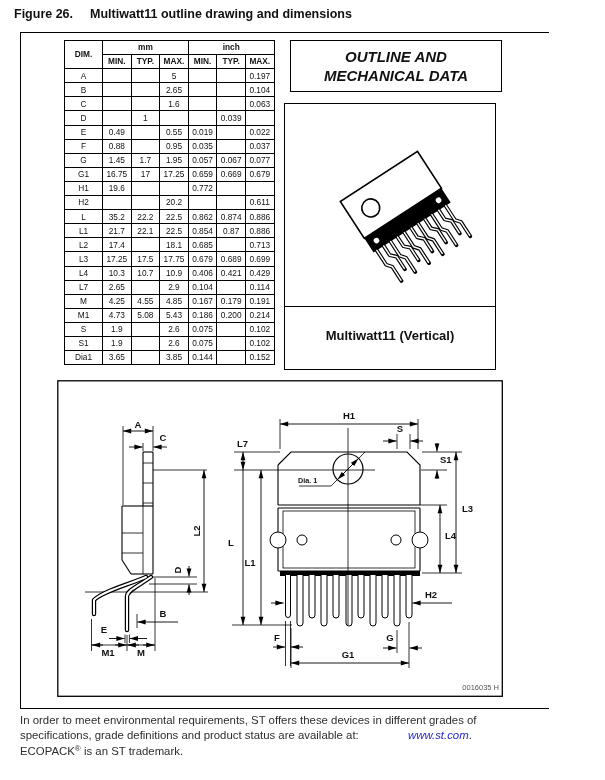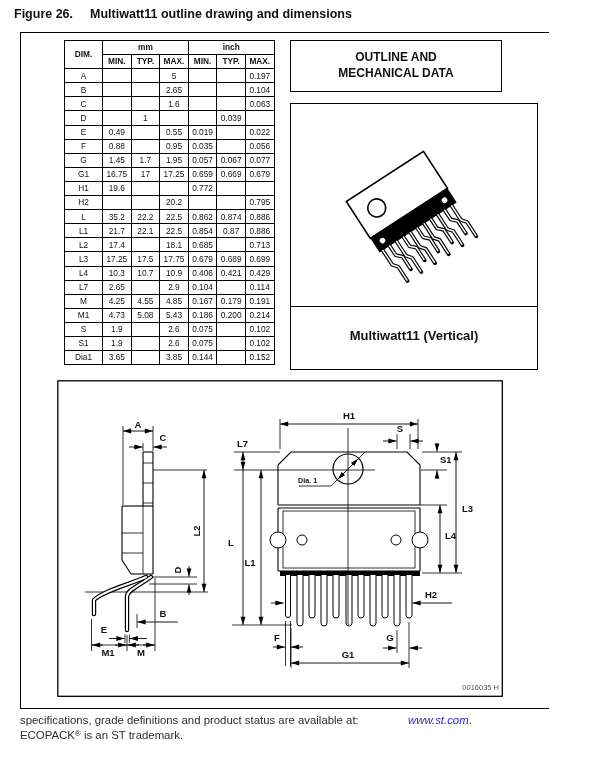--- a/index.html
+++ b/index.html
@@ -6,22 +6,22 @@
   .page{position:relative;width:549px;height:780px;background:#fff;font-family:"Liberation Sans",sans-serif;overflow:hidden;}
   .fig-title{position:absolute;left:14px;top:7px;font-size:12.5px;font-weight:bold;color:#111;white-space:nowrap;}
   .fig-title .gap{display:inline-block;width:17px;}
   .outer-box{position:absolute;left:20px;top:32px;width:555px;height:675px;border:1.6px solid #000;}
   
   .dim-table{position:absolute;left:56px;top:40px;border-collapse:collapse;table-layout:fixed;margin-left:8px;}
   .dim-table th,.dim-table td{border:1px solid #000;font-size:8.3px;color:#111;text-align:center;vertical-align:middle;padding:0;height:13.1px;line-height:1;}
   .dim-table th{font-weight:bold;}
   .dim-table td{font-weight:normal;}
   
-  .box1{position:absolute;left:290px;top:40px;width:210px;height:50px;border:1.4px solid #000;display:flex;flex-direction:column;justify-content:center;align-items:center;font-weight:bold;font-size:12px;color:#111;line-height:1.3;text-align:center;}
-  .box2{position:absolute;left:290px;top:103px;width:210px;height:265px;border:1.4px solid #000;padding-left:36px;}
+  .box1{position:absolute;left:290px;top:40px;width:210px;height:50px;border:1.4px solid #000;display:flex;flex-direction:column;justify-content:center;align-items:center;font-weight:bold;font-size:15px;color:#111;line-height:1.3;text-align:center;font-style:italic;}
+  .box2{position:absolute;left:284px;top:103px;width:210px;height:265px;border:1.4px solid #000;}
   .box2 .divider{position:absolute;left:0;right:0;top:202px;border-top:1.4px solid #000;}
   .box2 .pkg-label{position:absolute;left:0;right:0;top:224px;text-align:center;font-weight:bold;font-size:13px;color:#111;}
   .pkg3d{position:absolute;left:0;top:0;}
   
   .draw-svg{position:absolute;left:57px;top:380px;}
   .draw-svg text{font-family:"Liberation Sans",sans-serif;font-weight:bold;font-size:9.5px;fill:#111;}
   .draw-svg .t-small{font-size:7.2px;}
   .draw-svg .t-code{font-size:7.5px;font-weight:normal;fill:#555;}
   .ln{stroke:#000;stroke-width:1.1;fill:none;}
   .thin{stroke:#000;stroke-width:0.8;fill:none;}
@@ -119,21 +119,21 @@
           <td></td>
           <td>0.022</td>
         </tr>
         <tr>
           <td>F</td>
           <td>0.88</td>
           <td></td>
           <td>0.95</td>
           <td>0.035</td>
           <td></td>
-          <td>0.056</td>
+          <td>0.037</td>
         </tr>
         <tr>
           <td>G</td>
           <td>1.45</td>
           <td>1.7</td>
           <td>1.95</td>
           <td>0.057</td>
           <td>0.067</td>
           <td>0.077</td>
         </tr>
@@ -155,21 +155,21 @@
           <td></td>
           <td></td>
         </tr>
         <tr>
           <td>H2</td>
           <td></td>
           <td></td>
           <td>20.2</td>
           <td></td>
           <td></td>
-          <td>0.795</td>
+          <td>0.611</td>
         </tr>
         <tr>
           <td>L</td>
           <td>35.2</td>
           <td>22.2</td>
           <td>22.5</td>
           <td>0.862</td>
           <td>0.874</td>
           <td>0.886</td>
         </tr>
@@ -481,17 +481,18 @@
 
       <line class="thin" x1="291" y1="628" x2="291" y2="668"></line>
       <line class="dim" x1="291" y1="663" x2="409" y2="663" marker-start="url(#aS)" marker-end="url(#aE)"></line>
       <text x="348" y="658" text-anchor="middle">G1</text>
     </g>
 
     <text class="t-code" x="499" y="690" text-anchor="end">0016035 H</text>
   </svg>
 
   <div class="footer">
+      <div class="fline"><span>In order to meet environmental requirements, ST offers these devices in different grades of</span></div>
       <div class="fline"><span>specifications, grade definitions and product status are available at: </span><span class="link" style="color: rgb(38, 38, 201); margin-left: 46px;">www.st.com</span><span>.</span></div>
       <div class="fline"><span>ECOPACK</span><span class="sup">®</span><span> is an ST trademark.</span></div>
     </div>
 
 </div>
 
 </body></html>

